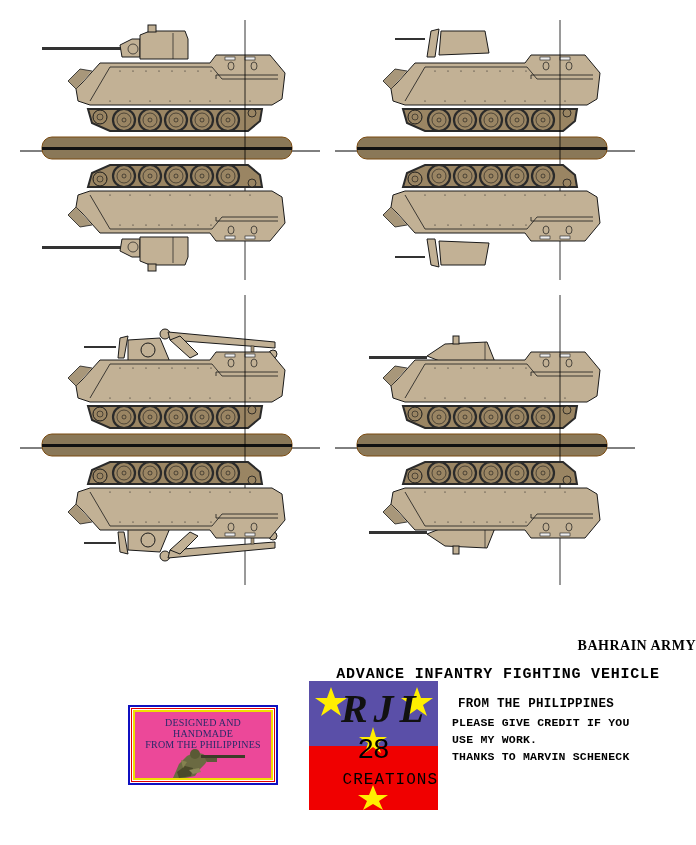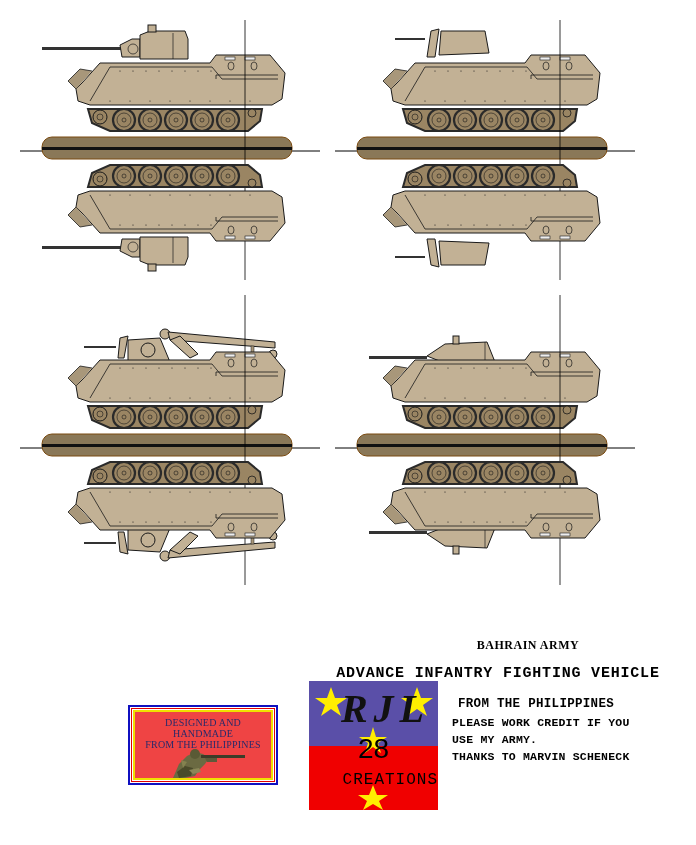--- a/index.html
+++ b/index.html
@@ -1,33 +1,33 @@
 <!DOCTYPE html>
 <html><head>
 <meta charset="utf-8">
 <style>
   html,body{margin:0;padding:0;background:#ffffff;}
   body{width:696px;height:845px;position:relative;overflow:hidden;font-family:"Liberation Mono","DejaVu Sans Mono",monospace;}
   .sheet{position:absolute;left:0;top:0;width:696px;height:845px;}
   .model{position:absolute;}
   .title-block{position:absolute;left:300px;top:638px;width:396px;text-align:center;}
-  .title-1{font-family:"Liberation Serif","DejaVu Serif",serif;font-weight:bold;font-size:12px;color:#000;letter-spacing:0.5px;margin-left:60px;}
+  .title-1{font-family:"Liberation Serif","DejaVu Serif",serif;font-weight:bold;font-size:14px;color:#000;letter-spacing:0.5px;margin-left:60px;text-align:right;}
   .title-2{font-family:"Liberation Mono","DejaVu Sans Mono",monospace;font-weight:bold;font-size:15px;color:#000;letter-spacing:0.8px;margin-top:12px;}
   .logo{position:absolute;left:309px;top:681px;width:129px;height:129px;overflow:hidden;}
   .logo .top{position:absolute;left:0;top:0;width:129px;height:65px;background:#5a4fa8;}
   .logo .bot{position:absolute;left:0;top:65px;width:129px;height:64px;background:#f00000;}
   .logo .rjl{position:absolute;left:0;top:4px;width:153px;text-align:center;font-family:"Liberation Serif","DejaVu Serif",serif;font-style:italic;font-weight:bold;font-size:40px;color:#111;letter-spacing:6px;}
   .logo .num{position:absolute;left:0;top:52px;width:129px;text-align:center;font-family:"Liberation Sans","DejaVu Sans",sans-serif;font-size:28px;color:#000;}
   .logo .creations{position:absolute;left:0;top:90px;width:129px;text-align:right;font-family:"Liberation Mono","DejaVu Sans Mono",monospace;font-size:16px;color:#000;letter-spacing:1px;}
   .credits{position:absolute;left:452px;top:695px;font-family:"Liberation Mono","DejaVu Sans Mono",monospace;font-weight:bold;color:#000;}
   .credits .l1,.credits .l2{font-size:12.5px;margin-left:6px;letter-spacing:0.3px;line-height:19px;}
   .credits .l3,.credits .l4,.credits .l5,.credits .l6{font-size:11.5px;line-height:17px;letter-spacing:0.2px;}
   .badge{position:absolute;left:128px;top:705px;width:150px;height:80px;border:2px solid #1010c0;box-sizing:border-box;background:#fff;}
   .badge .inner1{position:absolute;left:1px;top:1px;right:1px;bottom:1px;border:1px solid #e00000;}
-  .badge .inner2{position:absolute;left:3px;top:3px;right:3px;bottom:3px;border:2px solid #f0e000;background:#ef4444;}
+  .badge .inner2{position:absolute;left:3px;top:3px;right:3px;bottom:3px;border:2px solid #f0e000;background:#ec4899;}
   .badge .bt{position:absolute;left:0;top:5px;width:100%;text-align:center;font-family:"Liberation Serif","DejaVu Serif",serif;font-size:10px;line-height:11px;color:#2a2a6a;letter-spacing:0.2px;}
   .stars{position:absolute;left:0;top:0;}
 </style>
 </head>
 <body>
 
 <div class="sheet">
 
   <svg class="model" style="left:20px;top:20px" width="300" height="260" viewBox="0 0 300 260">
       <g transform="translate(0,1)">
@@ -498,17 +498,17 @@
         <polygon points="64,46 67,56 78,56 69,62 72,72 64,66 56,72 59,62 50,56 61,56"></polygon>
       </g>
     </svg>
     <div class="rjl">RJL</div>
     <div class="num">28</div>
     <div class="creations">CREATIONS</div>
   </div>
 
   <div class="credits">
     <div class="l2">FROM THE PHILIPPINES</div>
-    <div class="l4">PLEASE WORK CREDIT IF YOU</div>
-    <div class="l5">USE MY ARMY.</div>
+    <div class="l4">PLEASE GIVE CREDIT IF YOU</div>
+    <div class="l5">USE MY WORK.</div>
     <div class="l6">THANKS TO MARVIN SCHENECK</div>
   </div>
 </div>
 
 </body></html>

